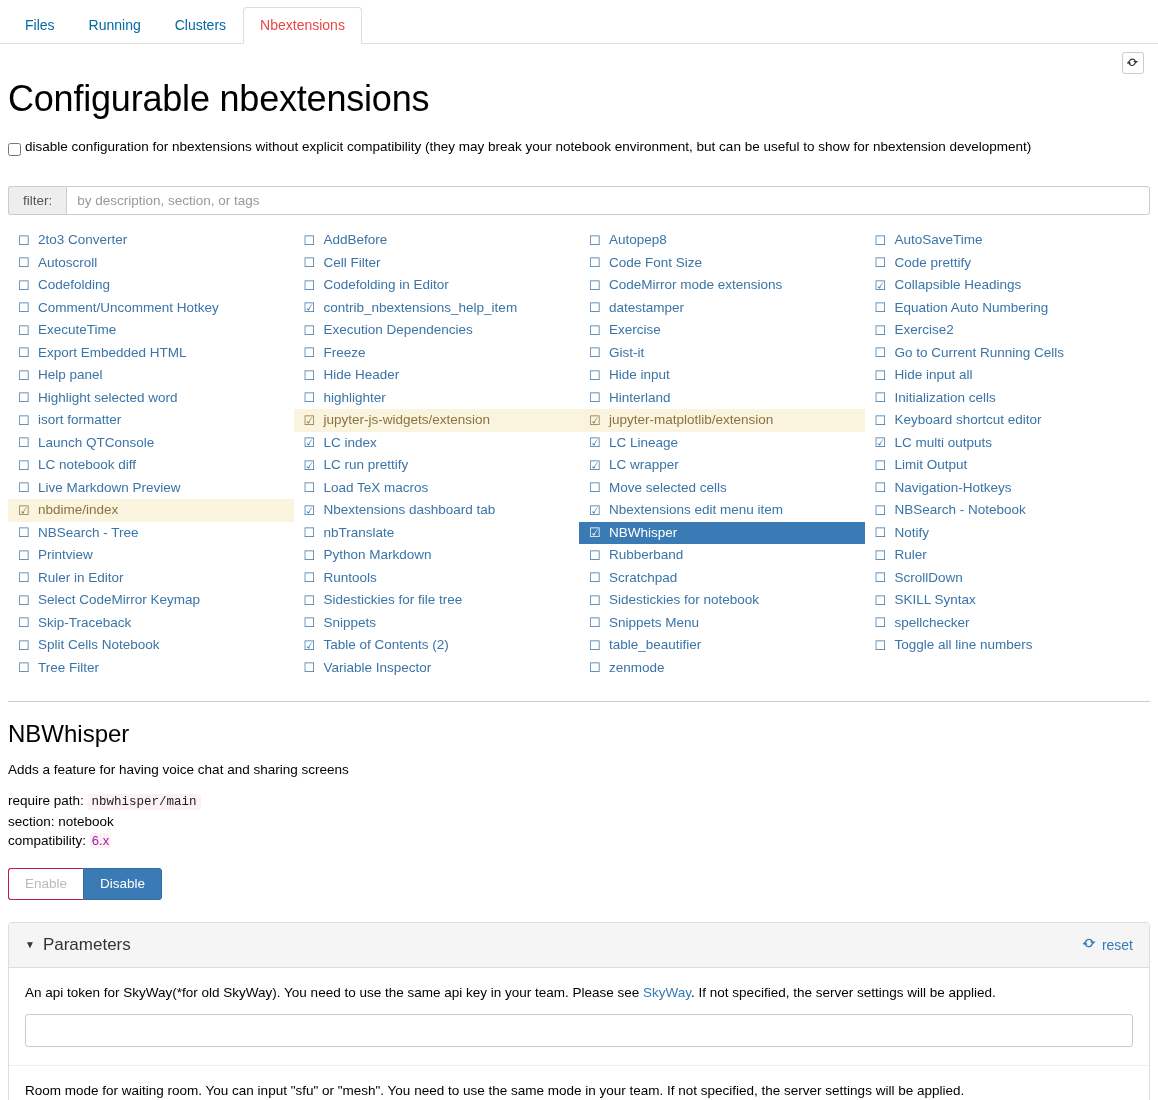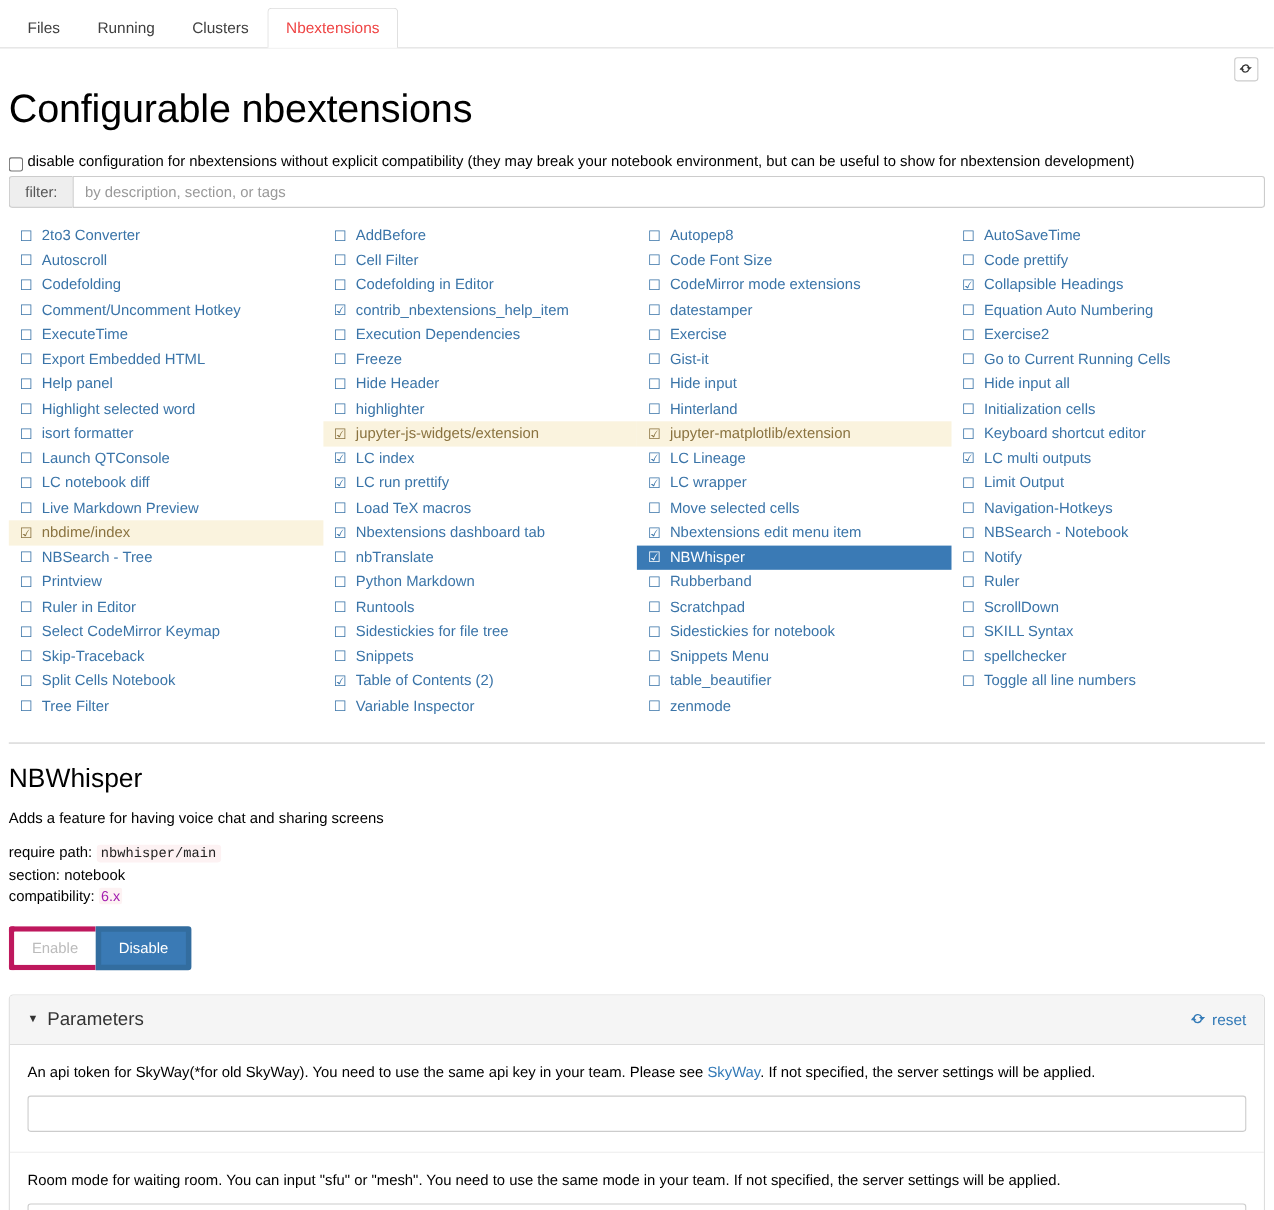--- a/index.html
+++ b/index.html
@@ -21,21 +21,21 @@
     height: 44px;
     padding-left: 8px;
     margin: 0 -8px;
     padding-right: 8px;
   }
   .tab {
     font-size: 14px;
     line-height: 1;
     padding: 10px 16px 11px 16px;
     margin-bottom: -1px;
-    color: #404040;
+    color: #0369a1;
     cursor: pointer;
     border: 1px solid transparent;
     border-radius: 4px 4px 0 0;
     background: transparent;
     white-space: nowrap;
   }
   .tab.active {
     color: #ef4444;
     background: #ffffff;
     border-color: #dddddd #dddddd #ffffff;
@@ -83,21 +83,21 @@
   }
   .disable-line input[type=checkbox] {
     margin: 1px 4px 0 0;
     width: 13px; height: 13px;
     flex: 0 0 auto;
   }
 
   
   .filter-row {
     display: flex;
-    margin-top: 4px;
+    margin-top: 30px;
     width: 100%;
   }
   .filter-label {
     background: #eeeeee;
     border: 1px solid #cccccc;
     border-right: none;
     border-radius: 3px 0 0 3px;
     font-size: 13.5px;
     color: #555555;
     padding: 6px 14px;
@@ -198,21 +198,21 @@
   }
 
   
   .btn-group {
     display: flex;
     margin-top: 18px;
   }
   .btn {
     font-size: 13.5px;
     padding: 7px 16px;
-    border: 5px solid #be185d;
+    border: 1px solid #be185d;
     background: #ffffff;
     cursor: pointer;
     font-family: "Liberation Sans", sans-serif;
     line-height: 16px;
   }
   .btn.enable {
     border-radius: 3px 0 0 3px;
     color: #bbbbbb;
     cursor: not-allowed;
     border-right: none;
@@ -250,21 +250,20 @@
   .caret {
     font-size: 10px;
     color: #333333;
     line-height: 1;
   }
   .reset-link {
     color: #337ab7;
     font-size: 14px;
     text-decoration: none;
     display: flex;
-    align-items: center;
     gap: 5px;
     cursor: pointer;
   }
   .reset-link svg { display: block; }
 
   .param-block {
     padding: 16px 16px 18px 16px;
     border-bottom: 1px solid #eeeeee;
   }
   .param-block:last-child { border-bottom: none; }

